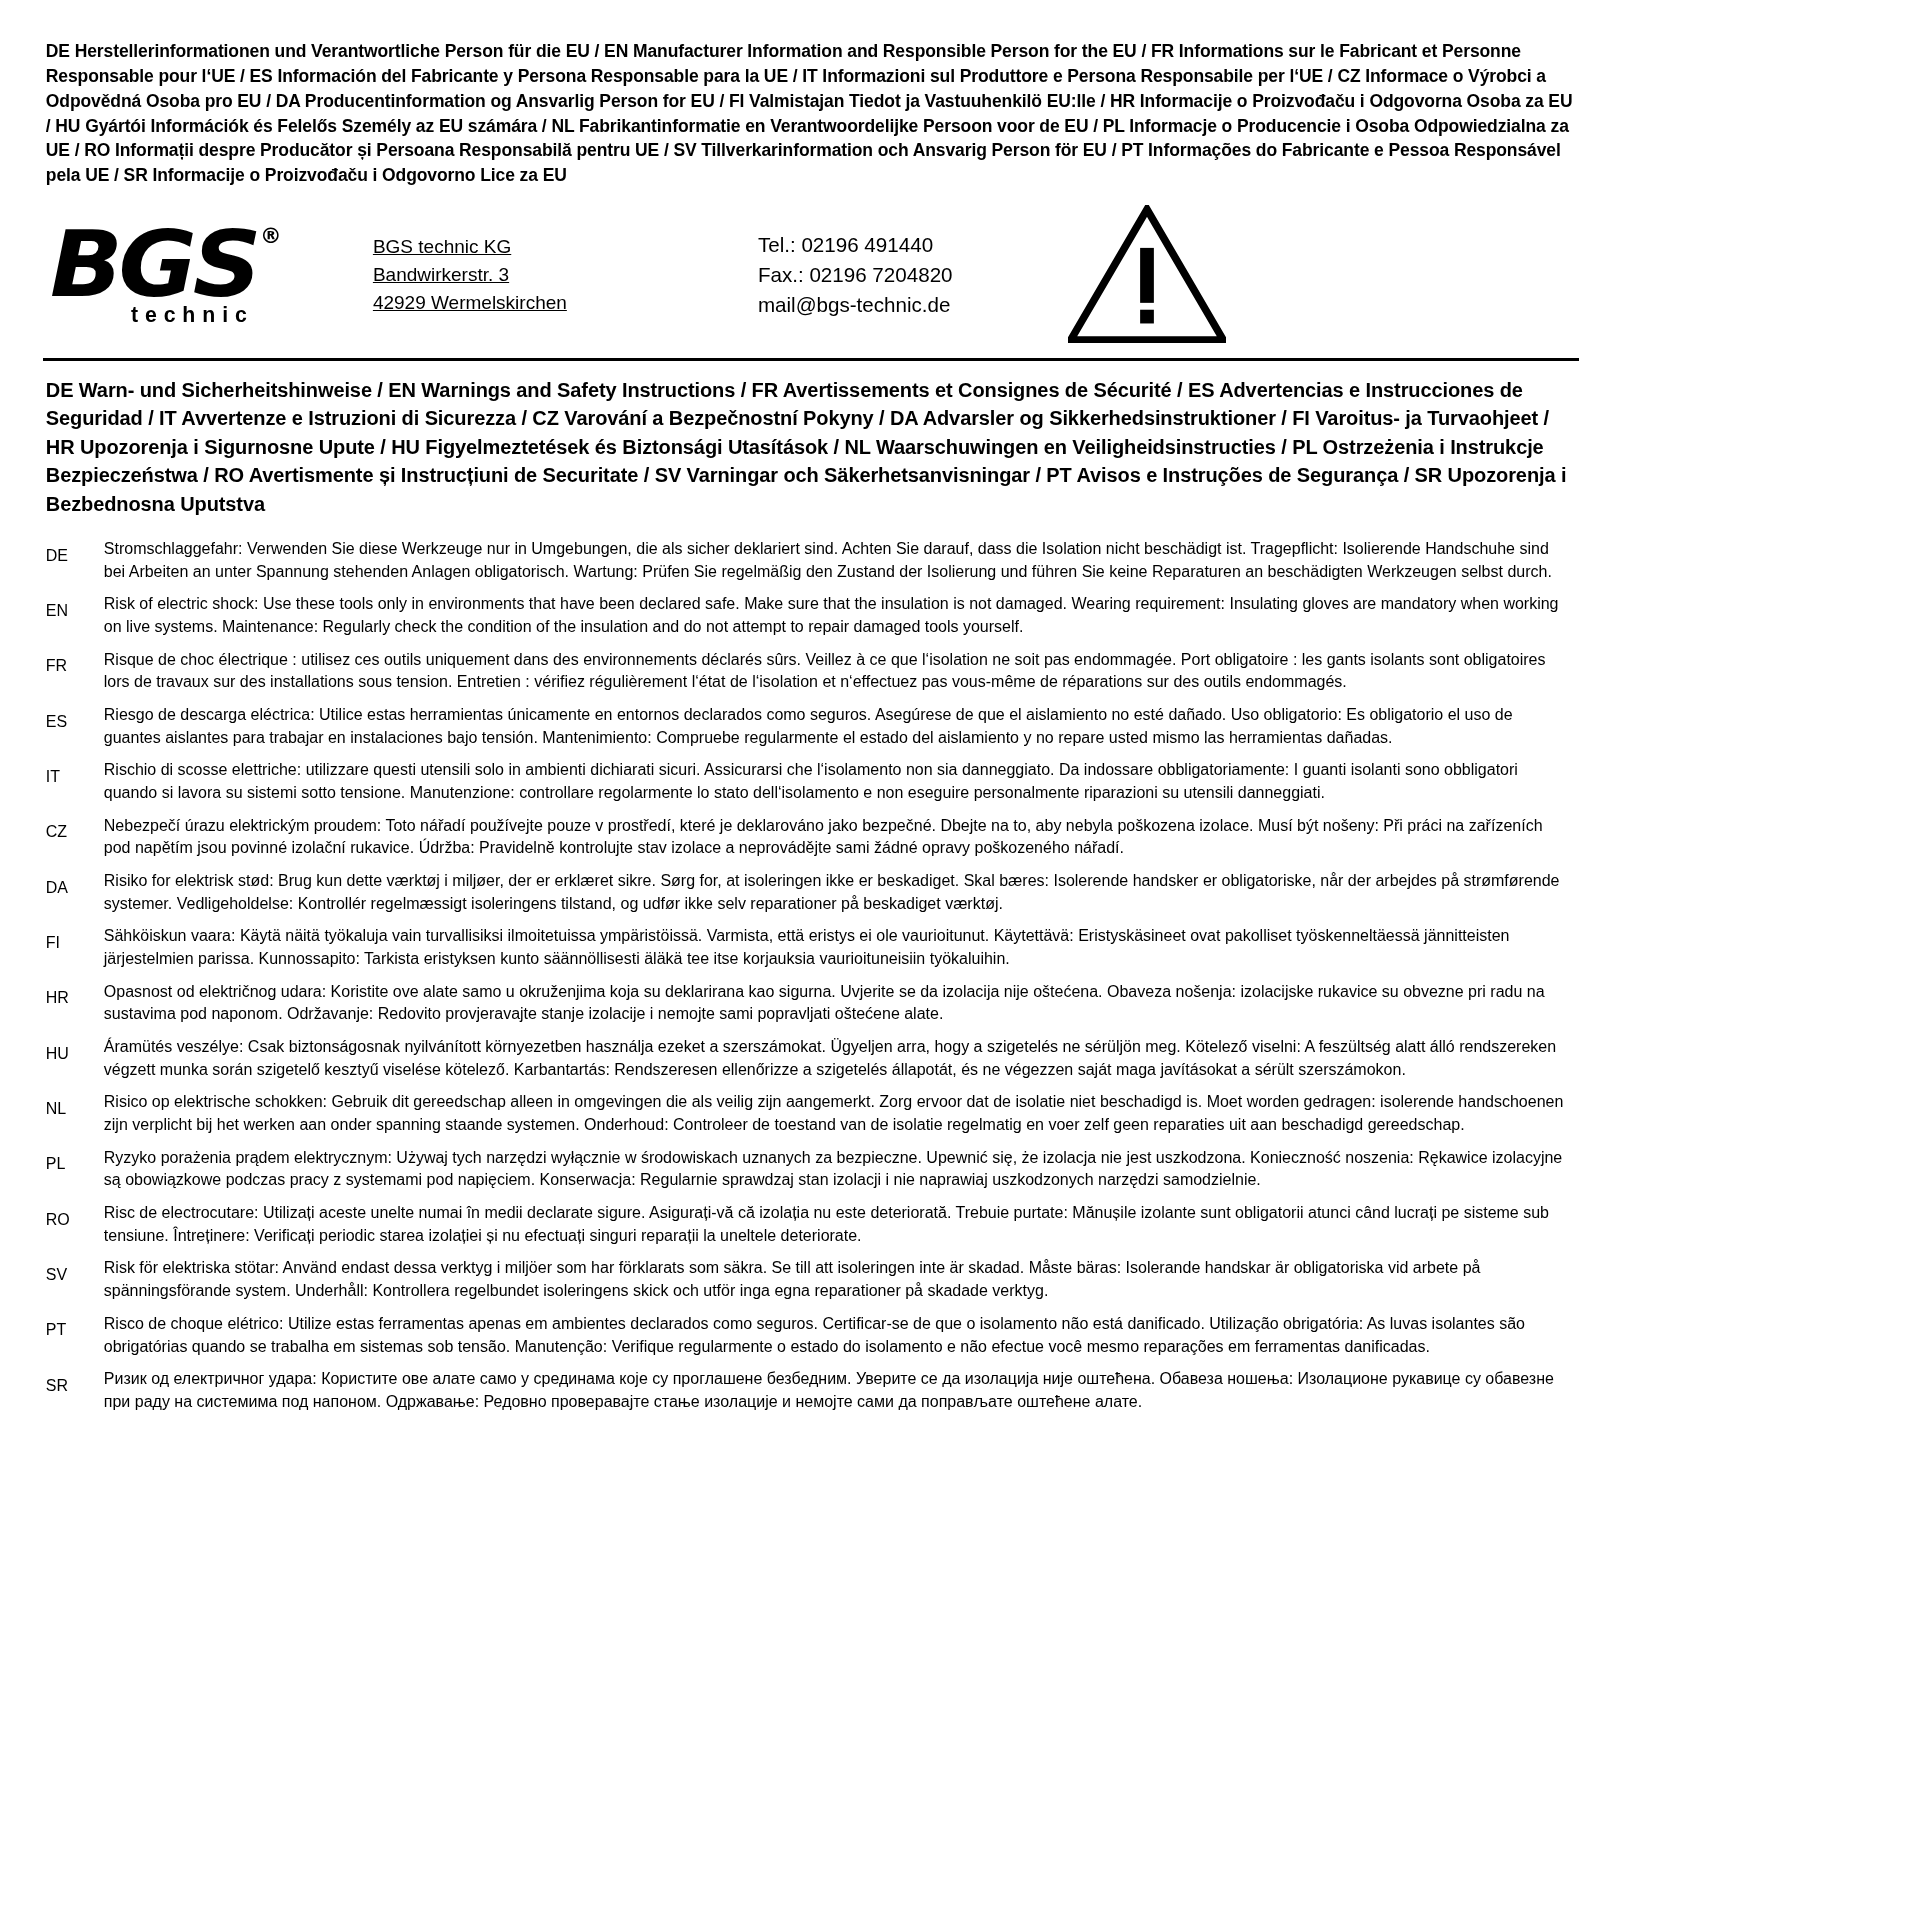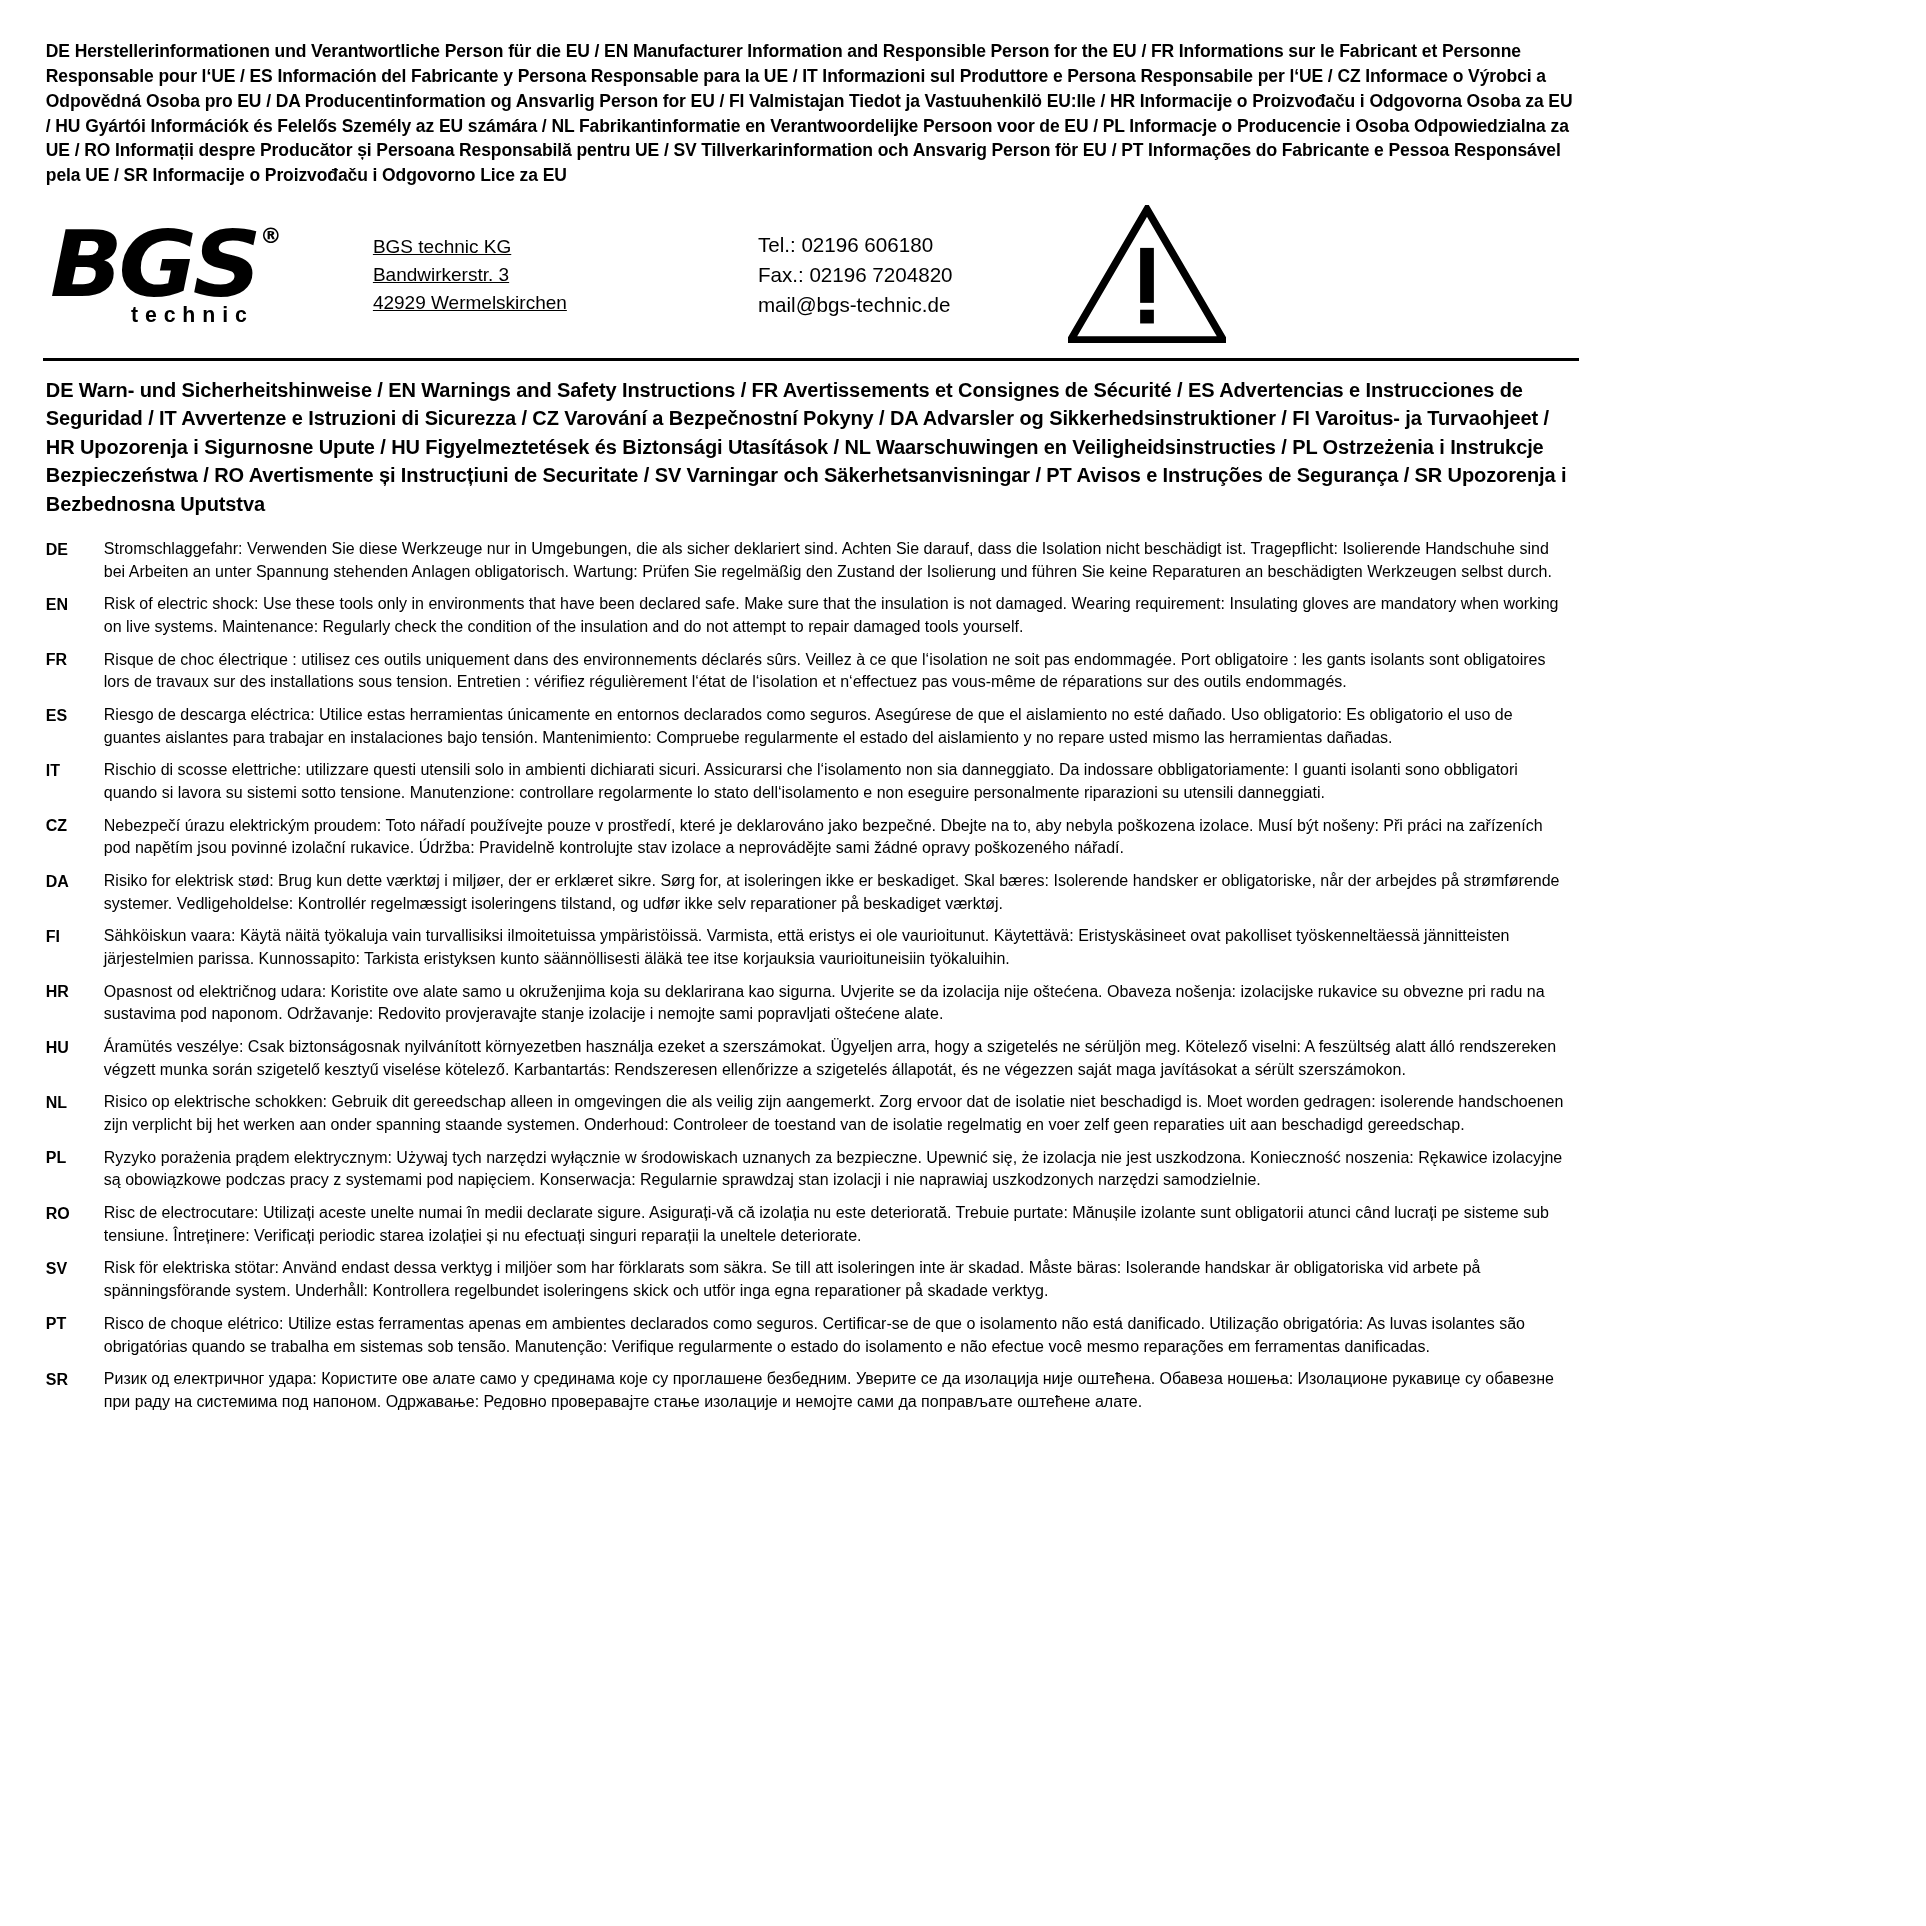--- a/index.html
+++ b/index.html
@@ -117,23 +117,24 @@
   .lang-list {
     padding: 16.5px 2.8px 0 2.8px;
   }
   .lang-row {
     display: flex;
     margin-bottom: 9.6px;
   }
   .lang-code {
     flex: 0 0 58px;
     font-size: 16px;
-    font-weight: bold;
+    font-weight: normal;
     line-height: 1.43;
     padding-top: 0.7px;
+    margin-top: 6px;
   }
   .lang-text {
     flex: 1 1 auto;
     font-size: 16px;
     line-height: 1.43;
     text-align: left;
     padding-right: 4.1px;
   }
 </style>
 </head>
@@ -150,21 +151,21 @@
       <div class="logo-technic">technic</div>
     </div>
 
     <div class="addr">
       <div>BGS technic KG</div>
       <div>Bandwirkerstr. 3</div>
       <div>42929 Wermelskirchen</div>
     </div>
 
     <div class="contact">
-      <div>Tel.: 02196 606180</div>
+      <div>Tel.: 02196 491440</div>
       <div>Fax.: 02196 7204820</div>
       <div>mail@bgs-technic.de</div>
     </div>
 
 
     <div class="warn-tri">
       <svg width="158" height="138" viewBox="0 0 230 200" aria-hidden="true">
         <polygon points="115,6 226,196 4,196" fill="none" stroke="#000" stroke-width="11" stroke-linejoin="miter"></polygon>
         <rect x="105" y="62" width="20" height="80" fill="#000"></rect>
         <rect x="105" y="152" width="20" height="20" fill="#000"></rect>

